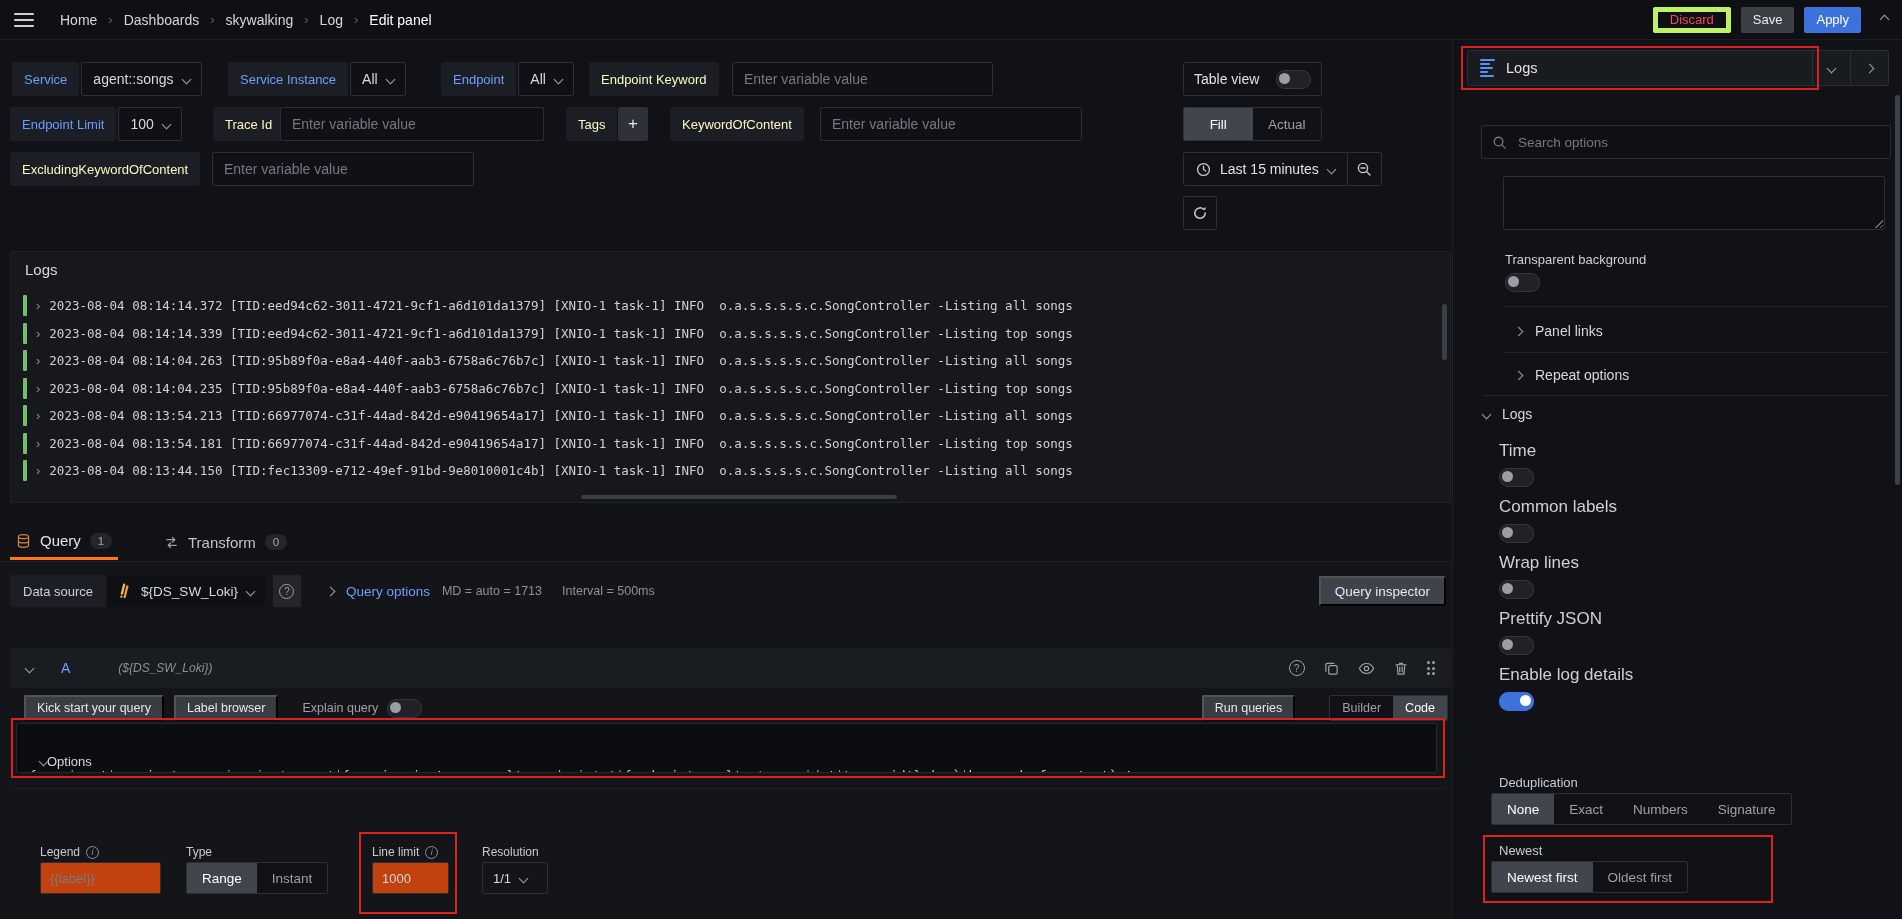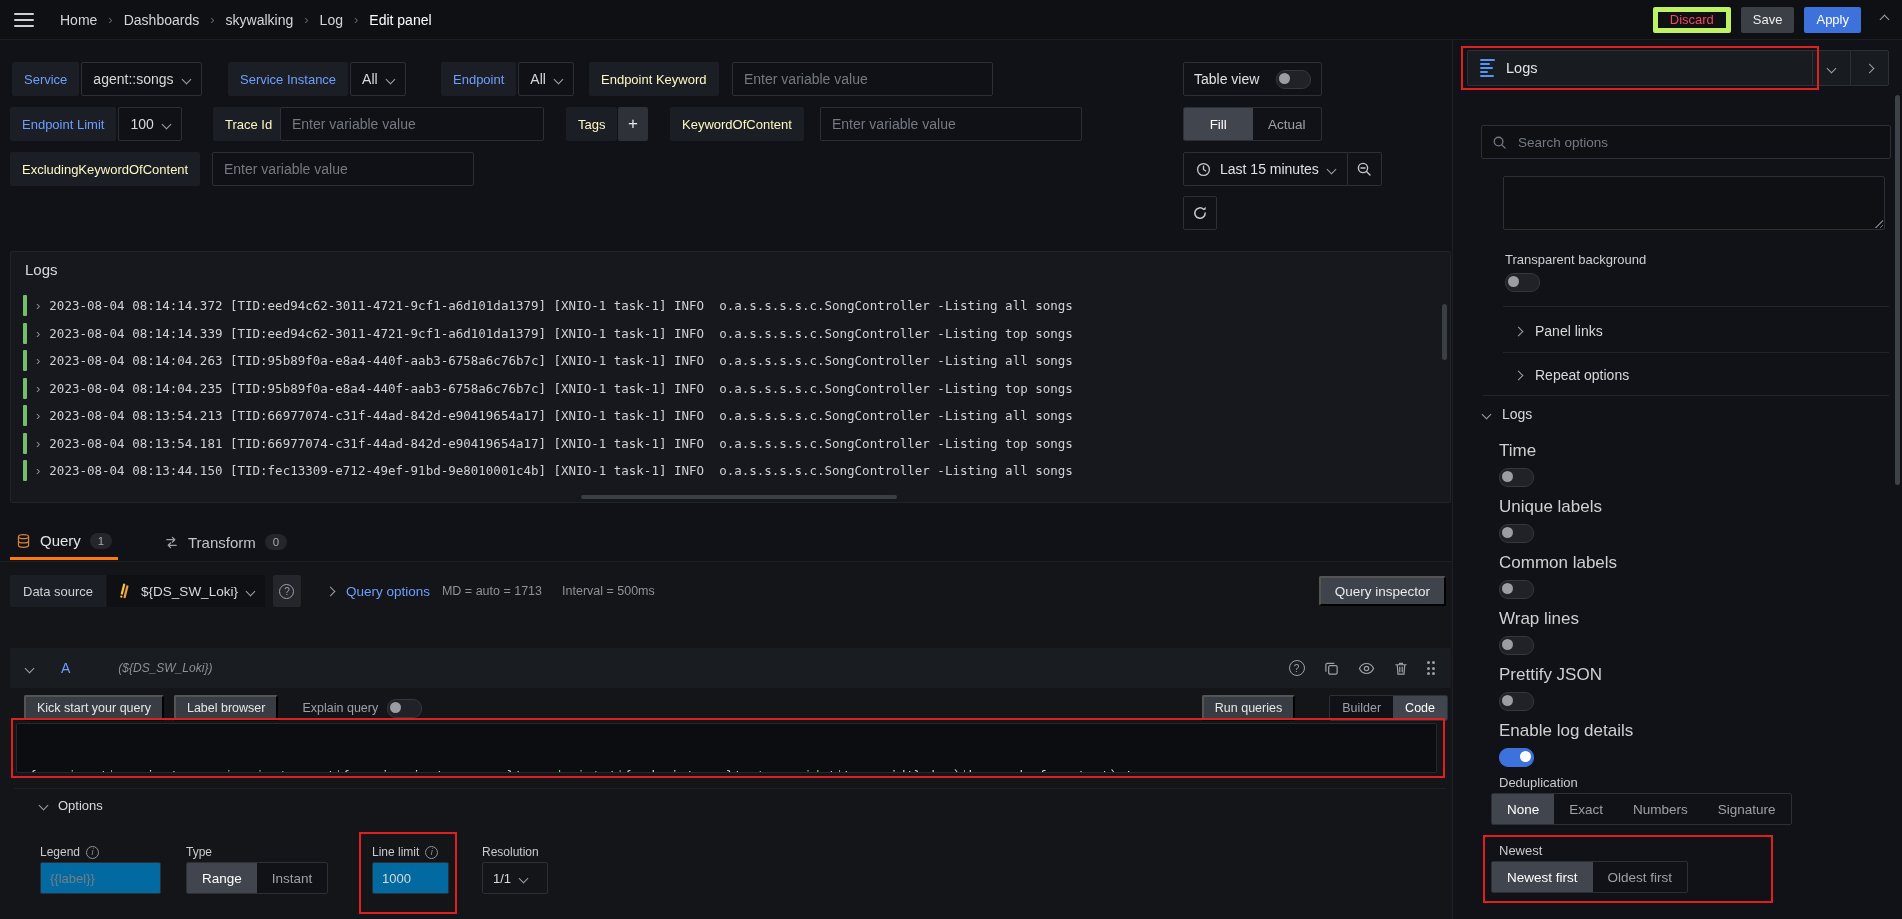--- a/index.html
+++ b/index.html
@@ -117,27 +117,27 @@
   .segsm{height:26px}
   .segsm .op{font-size:12.5px;padding:0 12px}
 
   .codebox{position:absolute;left:16px;top:683px;width:1421px;height:50px;background:#0b0d11;border:1px solid #26282e;
            border-radius:2px;padding:7px 12px;box-sizing:border-box;font:13px "DejaVu Sans Mono",monospace;
            line-height:18px;white-space:pre;overflow:hidden}
   .tk-k{color:#6fd46f}
   .tk-p{color:#d5d6d8}
 
   .opts-sep{position:absolute;top:748px;left:14px;right:6px;height:1px;background:#1e2025}
-  .opts-head{position:absolute;top:758px;left:40px;display:flex;gap:11px;align-items:center;font-size:13px;
+  .opts-head{position:absolute;top:714px;left:40px;display:flex;align-items:center;font-size:13px;
              color:#d8d9da;font-weight:500;cursor:pointer}
   .opts-head .cv{color:#9da0a8}
   .fldlabel{position:absolute;top:805px;font-size:12px;color:#c9cbce;display:flex;align-items:center;gap:6px}
   .info{width:13px;height:13px;border:1px solid #8e9197;border-radius:50%;color:#8e9197;font-size:9px;
         display:inline-flex;align-items:center;justify-content:center;font-style:italic;box-sizing:border-box}
-  .finput{position:absolute;top:822px;height:32px;background:#0369a1;border:1px solid #2c2f36;border-radius:2px;
+  .finput{position:absolute;top:822px;height:32px;background:#c2410c;border:1px solid #2c2f36;border-radius:2px;
           color:#d8d9da;font:13px "Liberation Sans",sans-serif;padding:0 9px;box-sizing:border-box;outline:none}
   .finput::placeholder{color:#787c84}
   .fselect{position:absolute;top:822px;height:32px;border:1px solid #2c2f36;border-radius:2px;display:flex;
            align-items:center;gap:9px;padding:0 10px;box-sizing:border-box;color:#d8d9da;font-size:13px;cursor:pointer}
   .fselect .cv{color:#9da0a8}
   .typeseg{position:absolute;top:822px;height:32px}
 
   
   .vizhead{position:absolute;left:14px;top:10px;width:422px;height:36px;background:#181b20;border:1px solid #2c2f36;
            border-radius:2px;display:flex;align-items:stretch;box-sizing:border-box}
@@ -470,21 +470,20 @@
     </div>
     <div class="sb-sep" style="top:355px;left:30px"></div>
 
     <div class="catrow" style="top:366px">
       <i class="cv cv-d"></i>
         <span>Logs</span>
     </div>
 
     <div class="tglist" id="sidebar-toggles" style="top:401px">
         <div class="optitem"><div class="ol">Time</div><span class="tgl"><i></i></span></div>
-        <div class="optitem"><div class="ol">Unique labels</div><span class="tgl"><i></i></span></div>
         <div class="optitem"><div class="ol">Common labels</div><span class="tgl"><i></i></span></div>
         <div class="optitem"><div class="ol">Wrap lines</div><span class="tgl"><i></i></span></div>
         <div class="optitem"><div class="ol">Prettify JSON</div><span class="tgl"><i></i></span></div>
         <div class="optitem"><div class="ol">Enable log details</div><span class="tgl on"><i></i></span></div>
       </div>
 
     <span class="sb-label" style="left:46px;top:735px;color:#c9cbce;font-size:13px">Deduplication</span>
     <span class="seg" id="seg-dedup" style="position:absolute;left:38px;top:753px;height:32px">
         <span class="op act">None</span>
         <span class="op">Exact</span>

